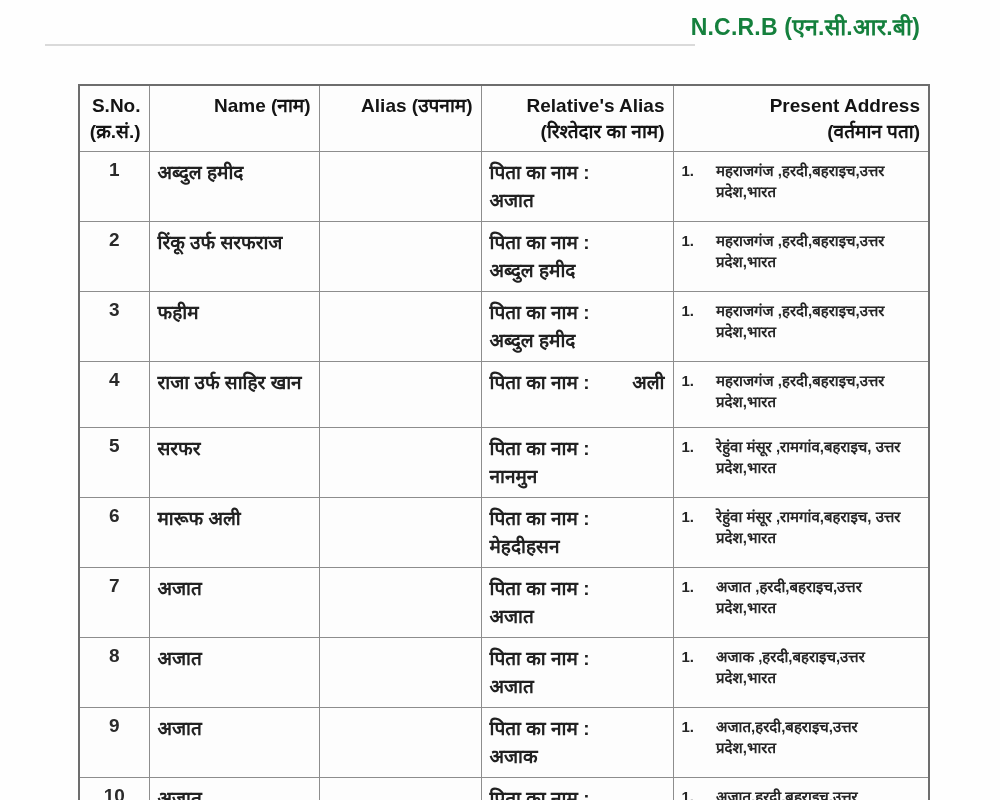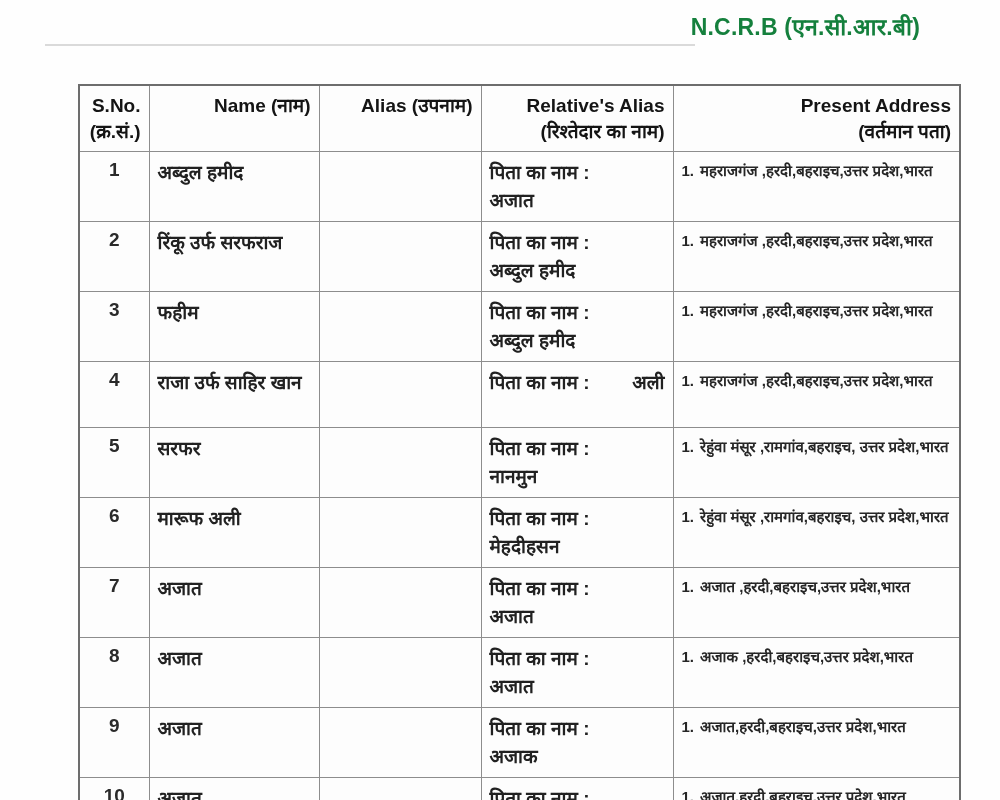--- a/index.html
+++ b/index.html
@@ -34,31 +34,31 @@
   }
   th{
     text-align:right;font-weight:700;font-size:19px;line-height:1.35;
     color:#141414;padding-top:7px;
   }
   th span{display:block;}
   .c-sno{width:70px;}
   .c-name{width:170px;}
   .c-alias{width:162px;}
   .c-rel{width:192px;}
-  .c-addr{width:287px;}
+  .c-addr{width:256px;}
   td.c-sno{text-align:center;font-size:19px;font-weight:600;color:#2a2a2a;padding-top:7px;}
   td.c-name{font-size:19px;font-weight:600;line-height:1.45;color:#212121;padding-top:7px;}
   td.c-rel{font-size:19px;font-weight:600;line-height:1.5;color:#212121;padding-top:7px;}
   .rel-wrap span{display:block;}
   td.c-rel.inline .rel-wrap{display:flex;justify-content:space-between;}
   td.c-rel.inline .rel-wrap span{display:inline;}
   td.c-addr{padding-top:8px;}
   .addr-wrap{display:flex;gap:6px;font-size:15px;font-weight:600;line-height:1.4;color:#262626;}
   .addr-no{flex:0 0 auto;}
-  .addr-text{flex:1 1 auto;}
+  .addr-text{flex:1 1 auto;margin-left:16px;}
 </style>
 </head>
 <body>
 
 <div class="page">
   <div class="scan-line"></div>
 
   <div class="doc-header">
     <div>N.C.R.B (एन.सी.आर.बी)</div>
   </div>

